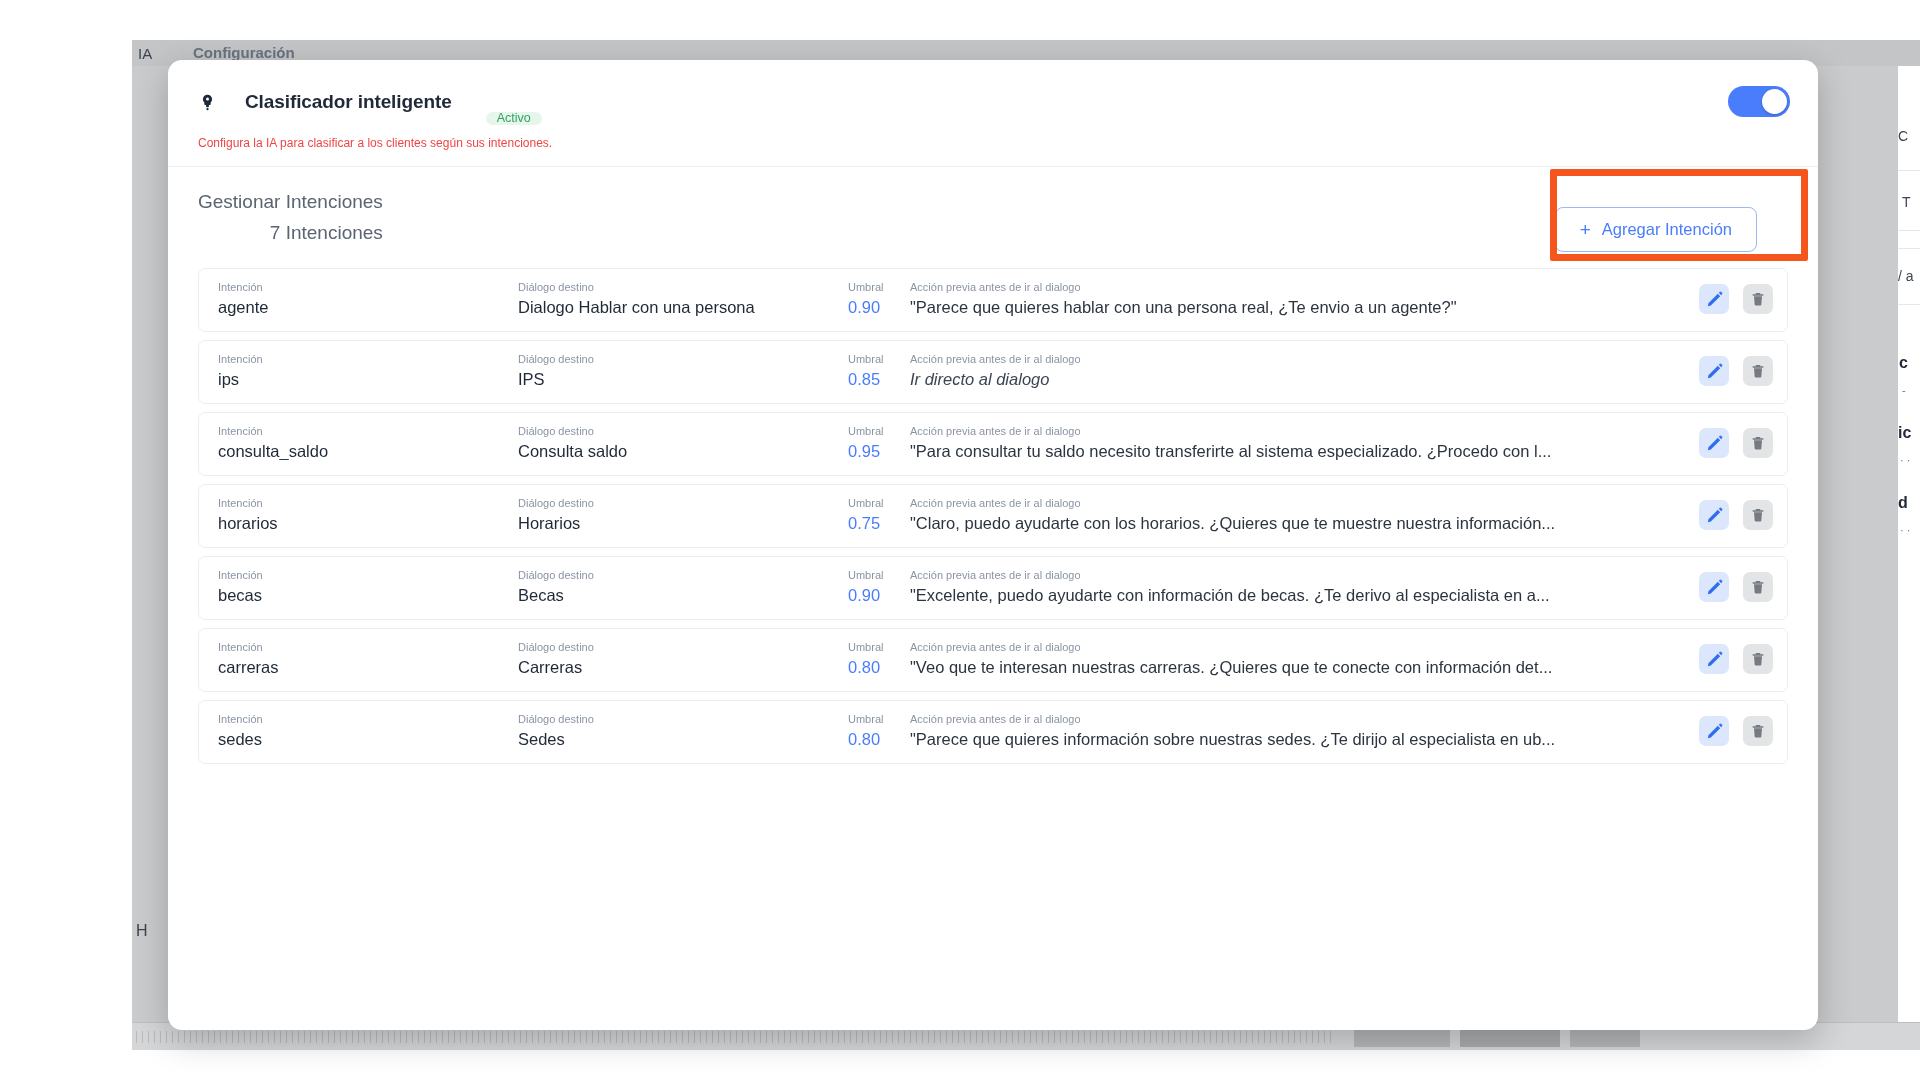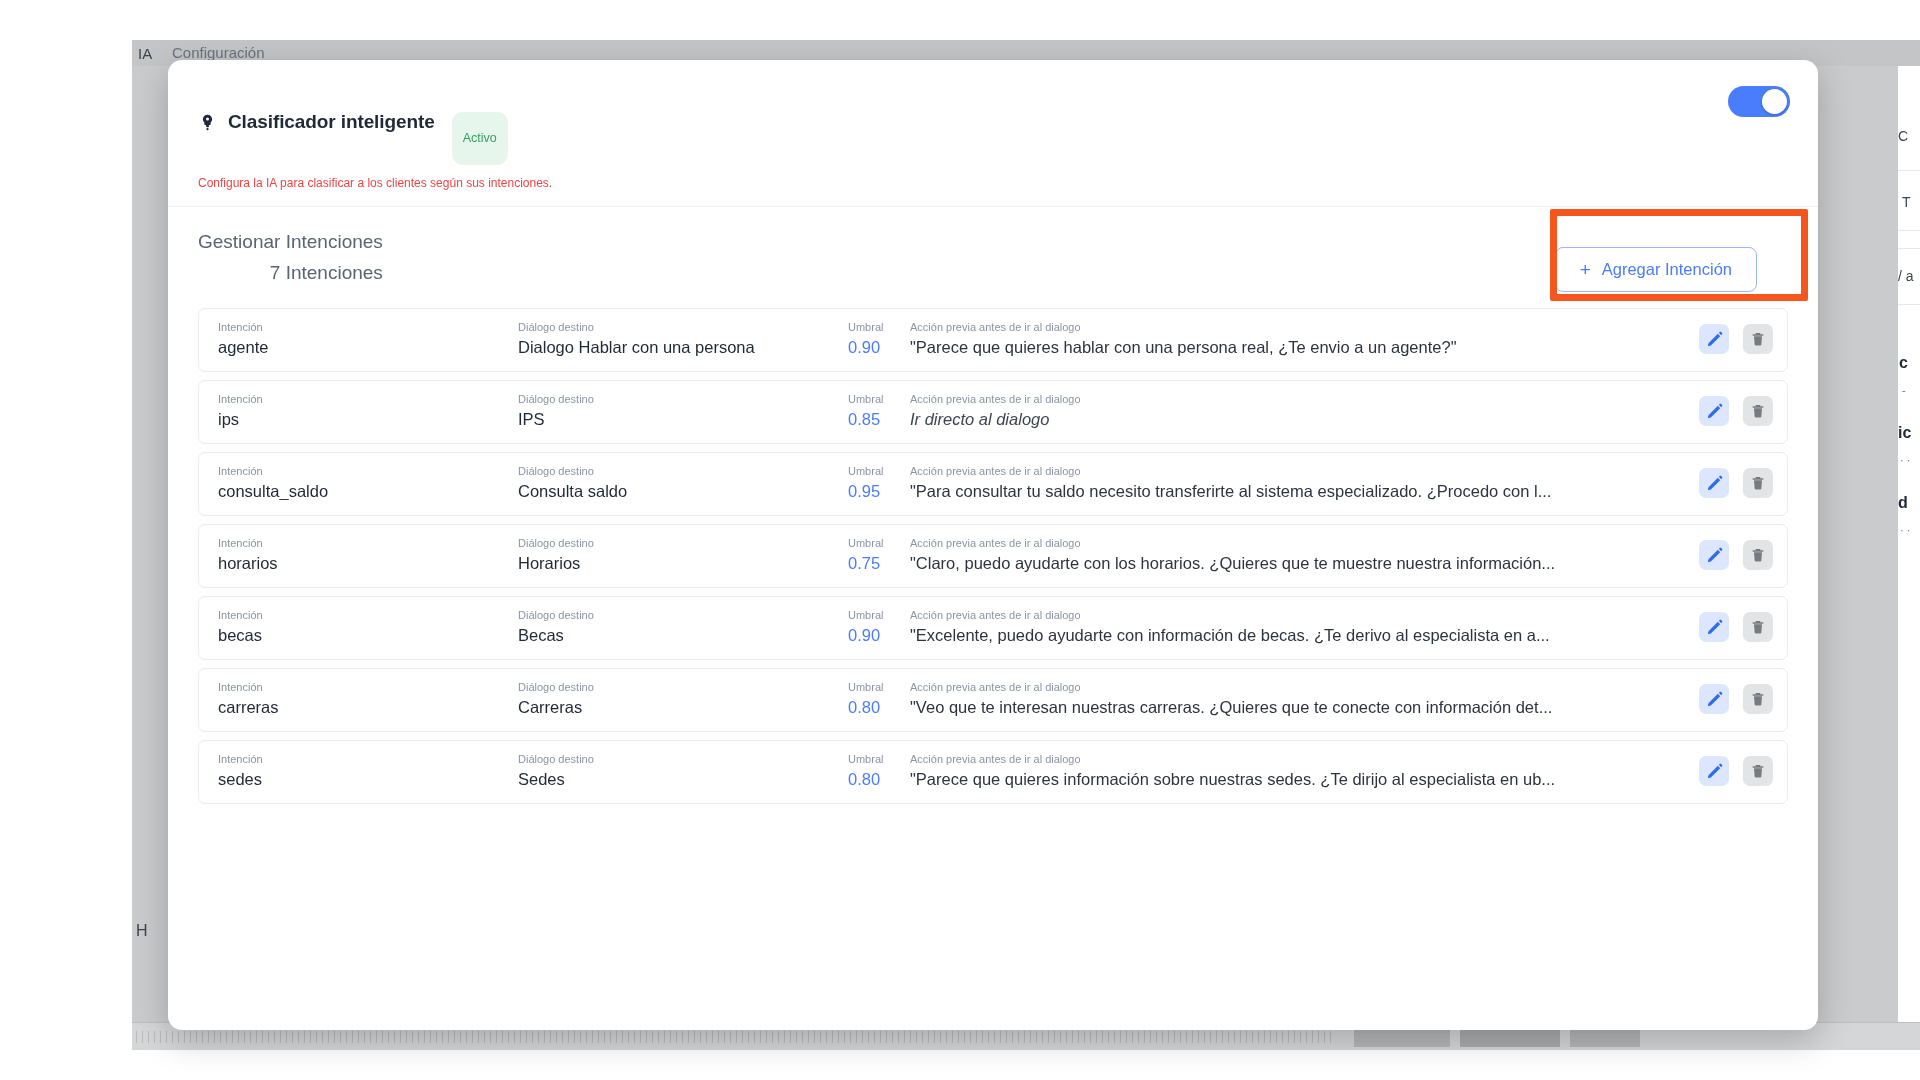--- a/index.html
+++ b/index.html
@@ -70,35 +70,35 @@
     display: flex;
     flex-direction: column;
   }
 
   .modal-header {
     padding: 20px 26px 16px 30px;
     border-bottom: 1px solid #eceef0;
     position: relative;
     flex: 0 0 auto;
   }
-  .title-row { display: flex; align-items: center; gap: 11px; }
+  .title-row { display: flex; align-items: center; gap: 28px; }
   .brain-icon {
     width: 19px; height: 19px;
     display: inline-flex; align-items: center; justify-content: center;
     color: #1f2937;
   }
   .modal-title {
     font-size: 19px; font-weight: bold; color: #1f2937; letter-spacing: -0.1px;
   }
   .badge-activo {
     margin-left: 6px;
     background: #e7f6ed;
     color: #32a35f;
     font-size: 12.5px;
-    padding: 20px 11px;
+    padding: 0 11px;
     border-radius: 11px;
     line-height: 1;
     margin-top: 32px;
   }
   .modal-sub {
     margin-top: 11px;
     font-size: 12px;
     color: #ef4444;
   }
   .toggle {
@@ -208,21 +208,21 @@
 </style>
 </head>
 <body>
 
 <div class="page-root">
 
   <div class="app-window">
     <div class="app-topstrip"></div>
 
     <div class="bg-label" style="left:6px; top:5px;">IA</div>
-    <div class="bg-label muted" style="left:40px; top:4px;">Configuración</div>
+    <div class="bg-label muted" style="left:61px; top:4px;font-weight:bold;">Configuración</div>
 
     <div class="bg-right-col">
       <div class="bg-label" style="left:0px; top:28px; font-size:14px;padding-left:35px;">RA</div>
       <div class="bg-label" style="left:0px; top:62px; font-size:14px;">C</div>
       <div class="bg-rule" style="top:104px;"></div>
       <div class="bg-label" style="left:4px; top:128px; font-size:14px;">T</div>
       <div class="bg-rule" style="top:164px;"></div>
       <div class="bg-rule" style="top:182px;"></div>
       <div class="bg-label" style="left:0px; top:202px; font-size:14px;">/ a</div>
       <div class="bg-rule" style="top:238px;"></div>

